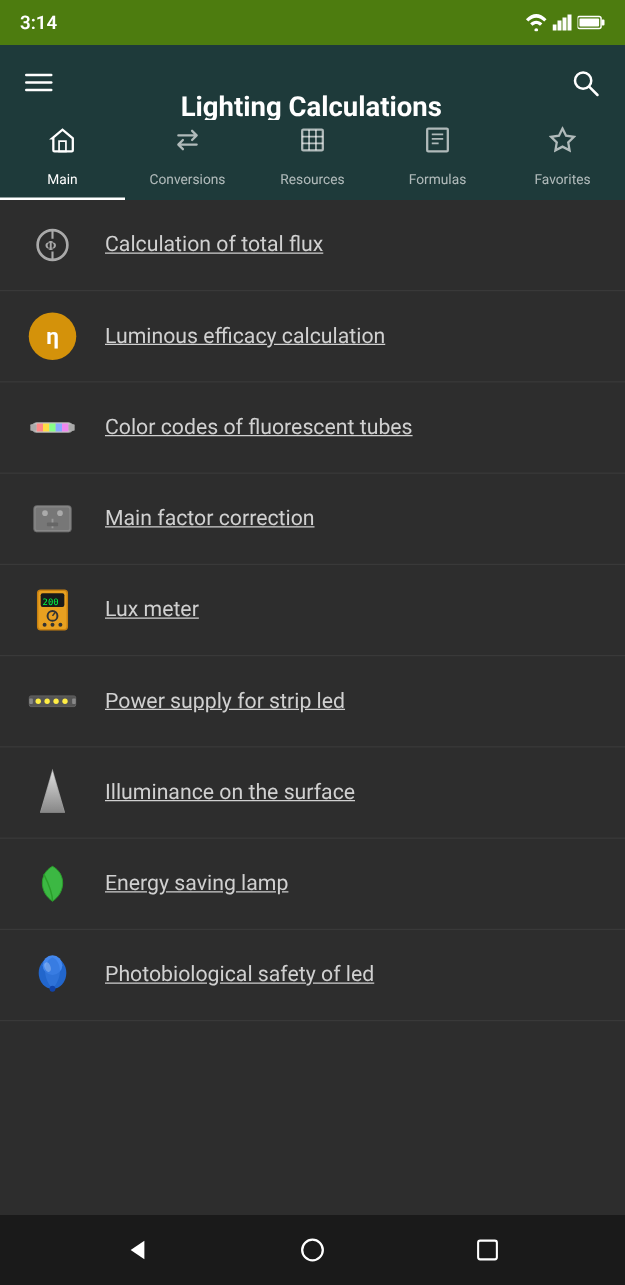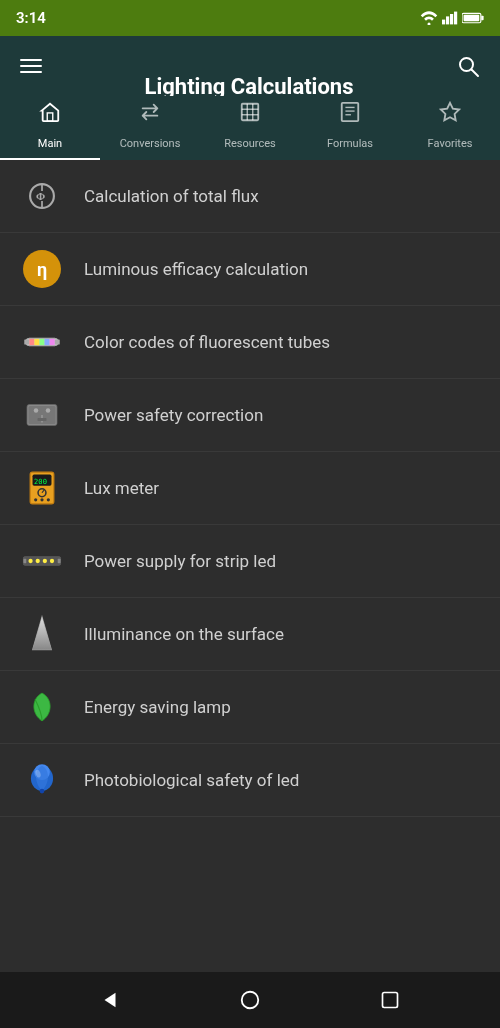--- a/index.html
+++ b/index.html
@@ -133,20 +133,21 @@
       display: flex;
       align-items: center;
       justify-content: center;
       flex-shrink: 0;
       font-size: 28px;
     }
     .list-text {
       font-size: 17px;
       color: #d0d0d0;
       font-weight: 400;
+      text-decoration: underline;
     }
     .icon-eta {
       width: 38px;
       height: 38px;
       background: #d4920a;
       border-radius: 50%;
       display: flex;
       align-items: center;
       justify-content: center;
       color: #fff;
@@ -316,21 +317,21 @@
     <div class="list-icon">
       <svg width="36" height="32" viewBox="0 0 48 40" fill="none">
         <rect x="4" y="6" width="40" height="28" rx="3" fill="#888" stroke="#666" stroke-width="1"></rect>
         <rect x="6" y="8" width="36" height="24" rx="2" fill="#777"></rect>
         <circle cx="16" cy="14" r="3" fill="#aaa"></circle>
         <circle cx="32" cy="14" r="3" fill="#aaa"></circle>
         <line x1="24" y1="20" x2="24" y2="30" stroke="#999" stroke-width="2"></line>
         <rect x="18" y="24" width="12" height="4" rx="1" fill="#666"></rect>
       </svg>
     </div>
-    <span class="list-text">Power safety correction</span>
+    <span class="list-text">Main factor correction</span>
   </div>
 
   <div class="list-item">
     <div class="list-icon">
       <svg width="30" height="38" viewBox="0 0 38 48" fill="none">
         <rect x="4" y="4" width="30" height="40" rx="3" fill="#e8a020" stroke="#c88010" stroke-width="1.5"></rect>
         <rect x="7" y="7" width="24" height="14" rx="2" fill="#1a1a1a"></rect>
         <text x="9" y="19" fill="#00ff44" font-size="9" font-family="monospace">200</text>
         <circle cx="19" cy="30" r="5" fill="none" stroke="#333" stroke-width="2"></circle>
         <line x1="19" y1="30" x2="22" y2="26" stroke="#333" stroke-width="1.5"></line>

